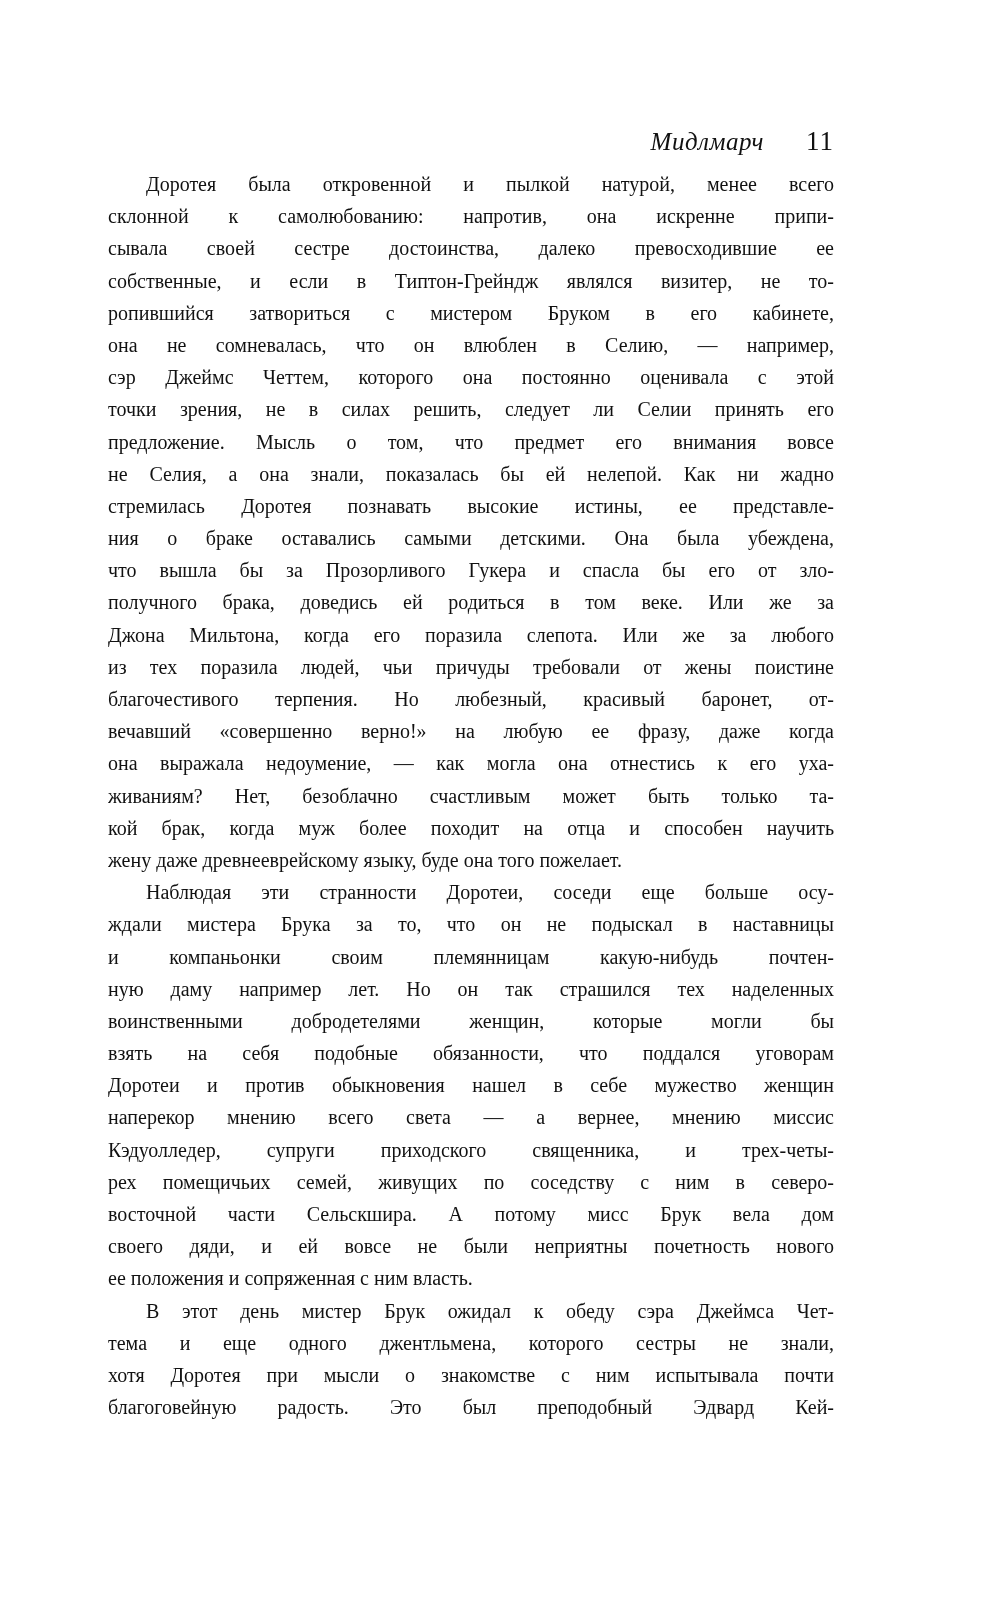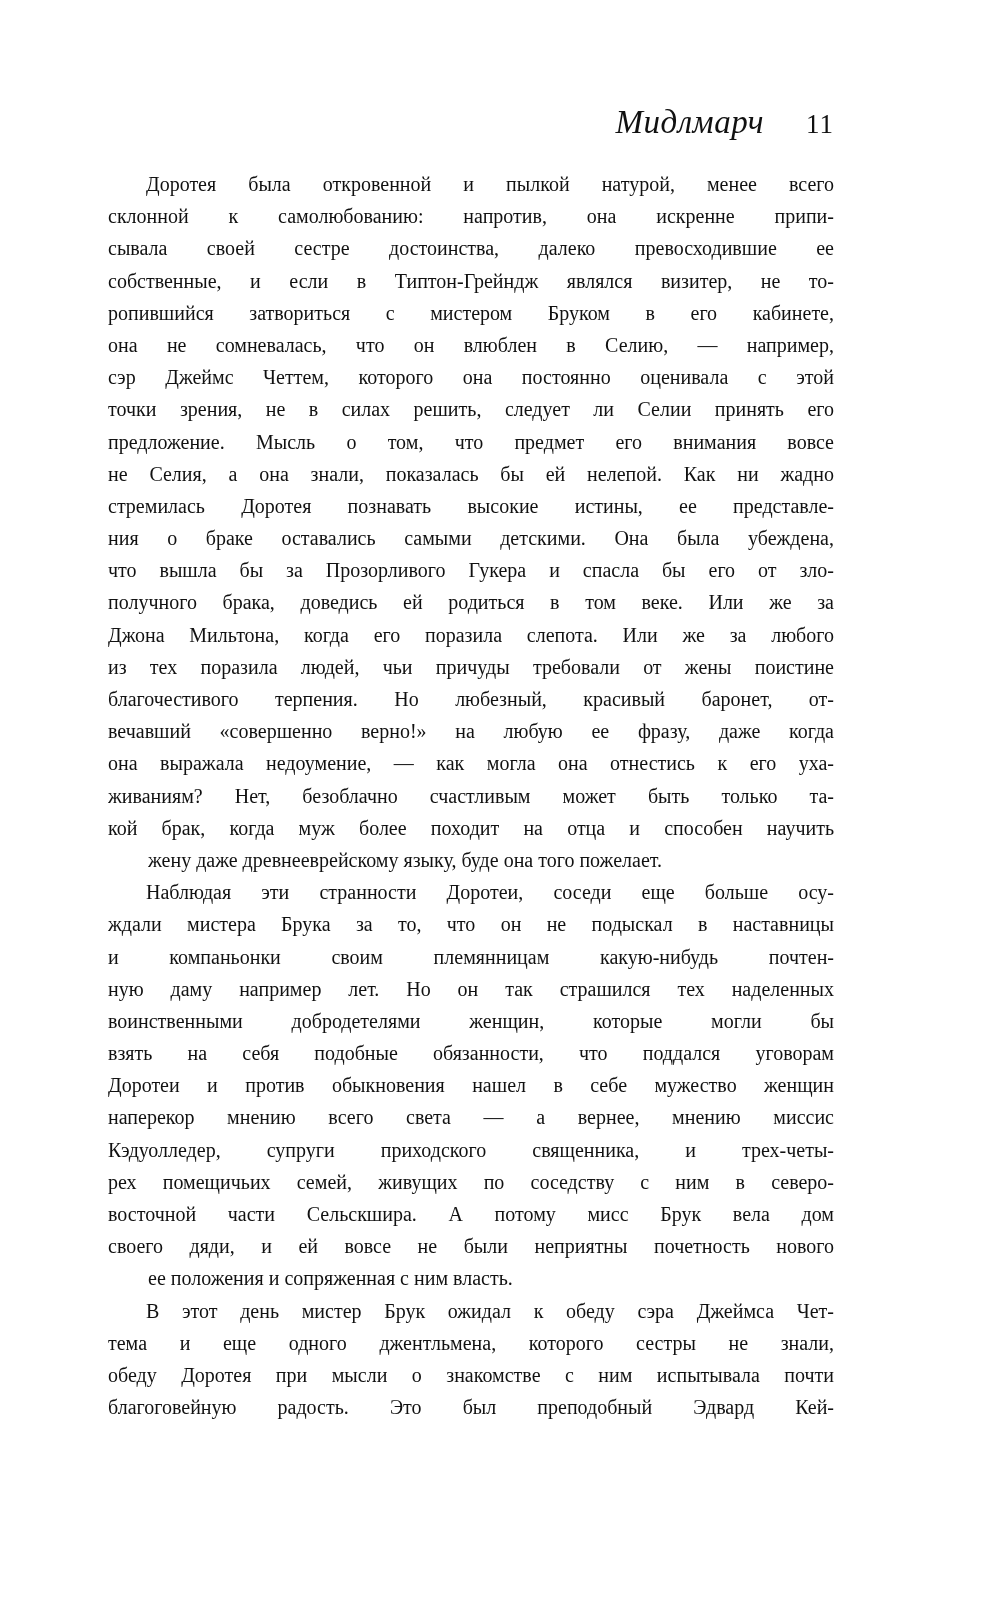--- a/index.html
+++ b/index.html
@@ -24,22 +24,23 @@
   .running-head {
     display: flex;
     justify-content: flex-end;
     align-items: baseline;
     gap: 42px;
     margin-bottom: 30px;
     height: 34px;
   }
   .running-title {
     font-style: italic;
-    font-size: 33px;
+    font-size: 25px;
     letter-spacing: 0.5px;
+    margin-top: 24px;
   }
   .page-number {
     font-size: 27px;
     letter-spacing: 1px;
   }
   .text-body {
     font-size: 20px;
   }
   .paragraph {
     margin: 0;
@@ -50,21 +51,20 @@
     text-align: justify;
     text-align-last: justify;
     white-space: normal;
     overflow: hidden;
   }
   .line.first {
     padding-left: 38px;
   }
   .line.lastline {
     text-align-last: left;
-    margin-left: 40px;
   }
 </style>
 </head>
 <body>
 
 <div class="page">
   <div class="running-head">
     <span class="running-title">Мидлмарч</span>
     <span class="page-number">11</span>
   </div>
@@ -105,17 +105,17 @@
         <div class="line">наперекор мнению всего света — а вернее, мнению миссис</div>
         <div class="line">Кэдуолледер, супруги приходского священника, и трех-четы-</div>
         <div class="line">рех помещичьих семей, живущих по соседству с ним в северо-</div>
         <div class="line">восточной части Сельскшира. А потому мисс Брук вела дом</div>
         <div class="line">своего дяди, и ей вовсе не были неприятны почетность нового</div>
         <div class="line lastline">ее положения и сопряженная с ним власть.</div>
       </div>
       <div class="paragraph">
         <div class="line first">В этот день мистер Брук ожидал к обеду сэра Джеймса Чет-</div>
         <div class="line">тема и еще одного джентльмена, которого сестры не знали,</div>
-        <div class="line">обеду Доротея при мысли о знакомстве с ним испытывала почти</div>
+        <div class="line">хотя Доротея при мысли о знакомстве с ним испытывала почти</div>
         <div class="line">благоговейную радость. Это был преподобный Эдвард Кей-</div>
       </div>
     </div>
 </div>
 
 </body></html>

